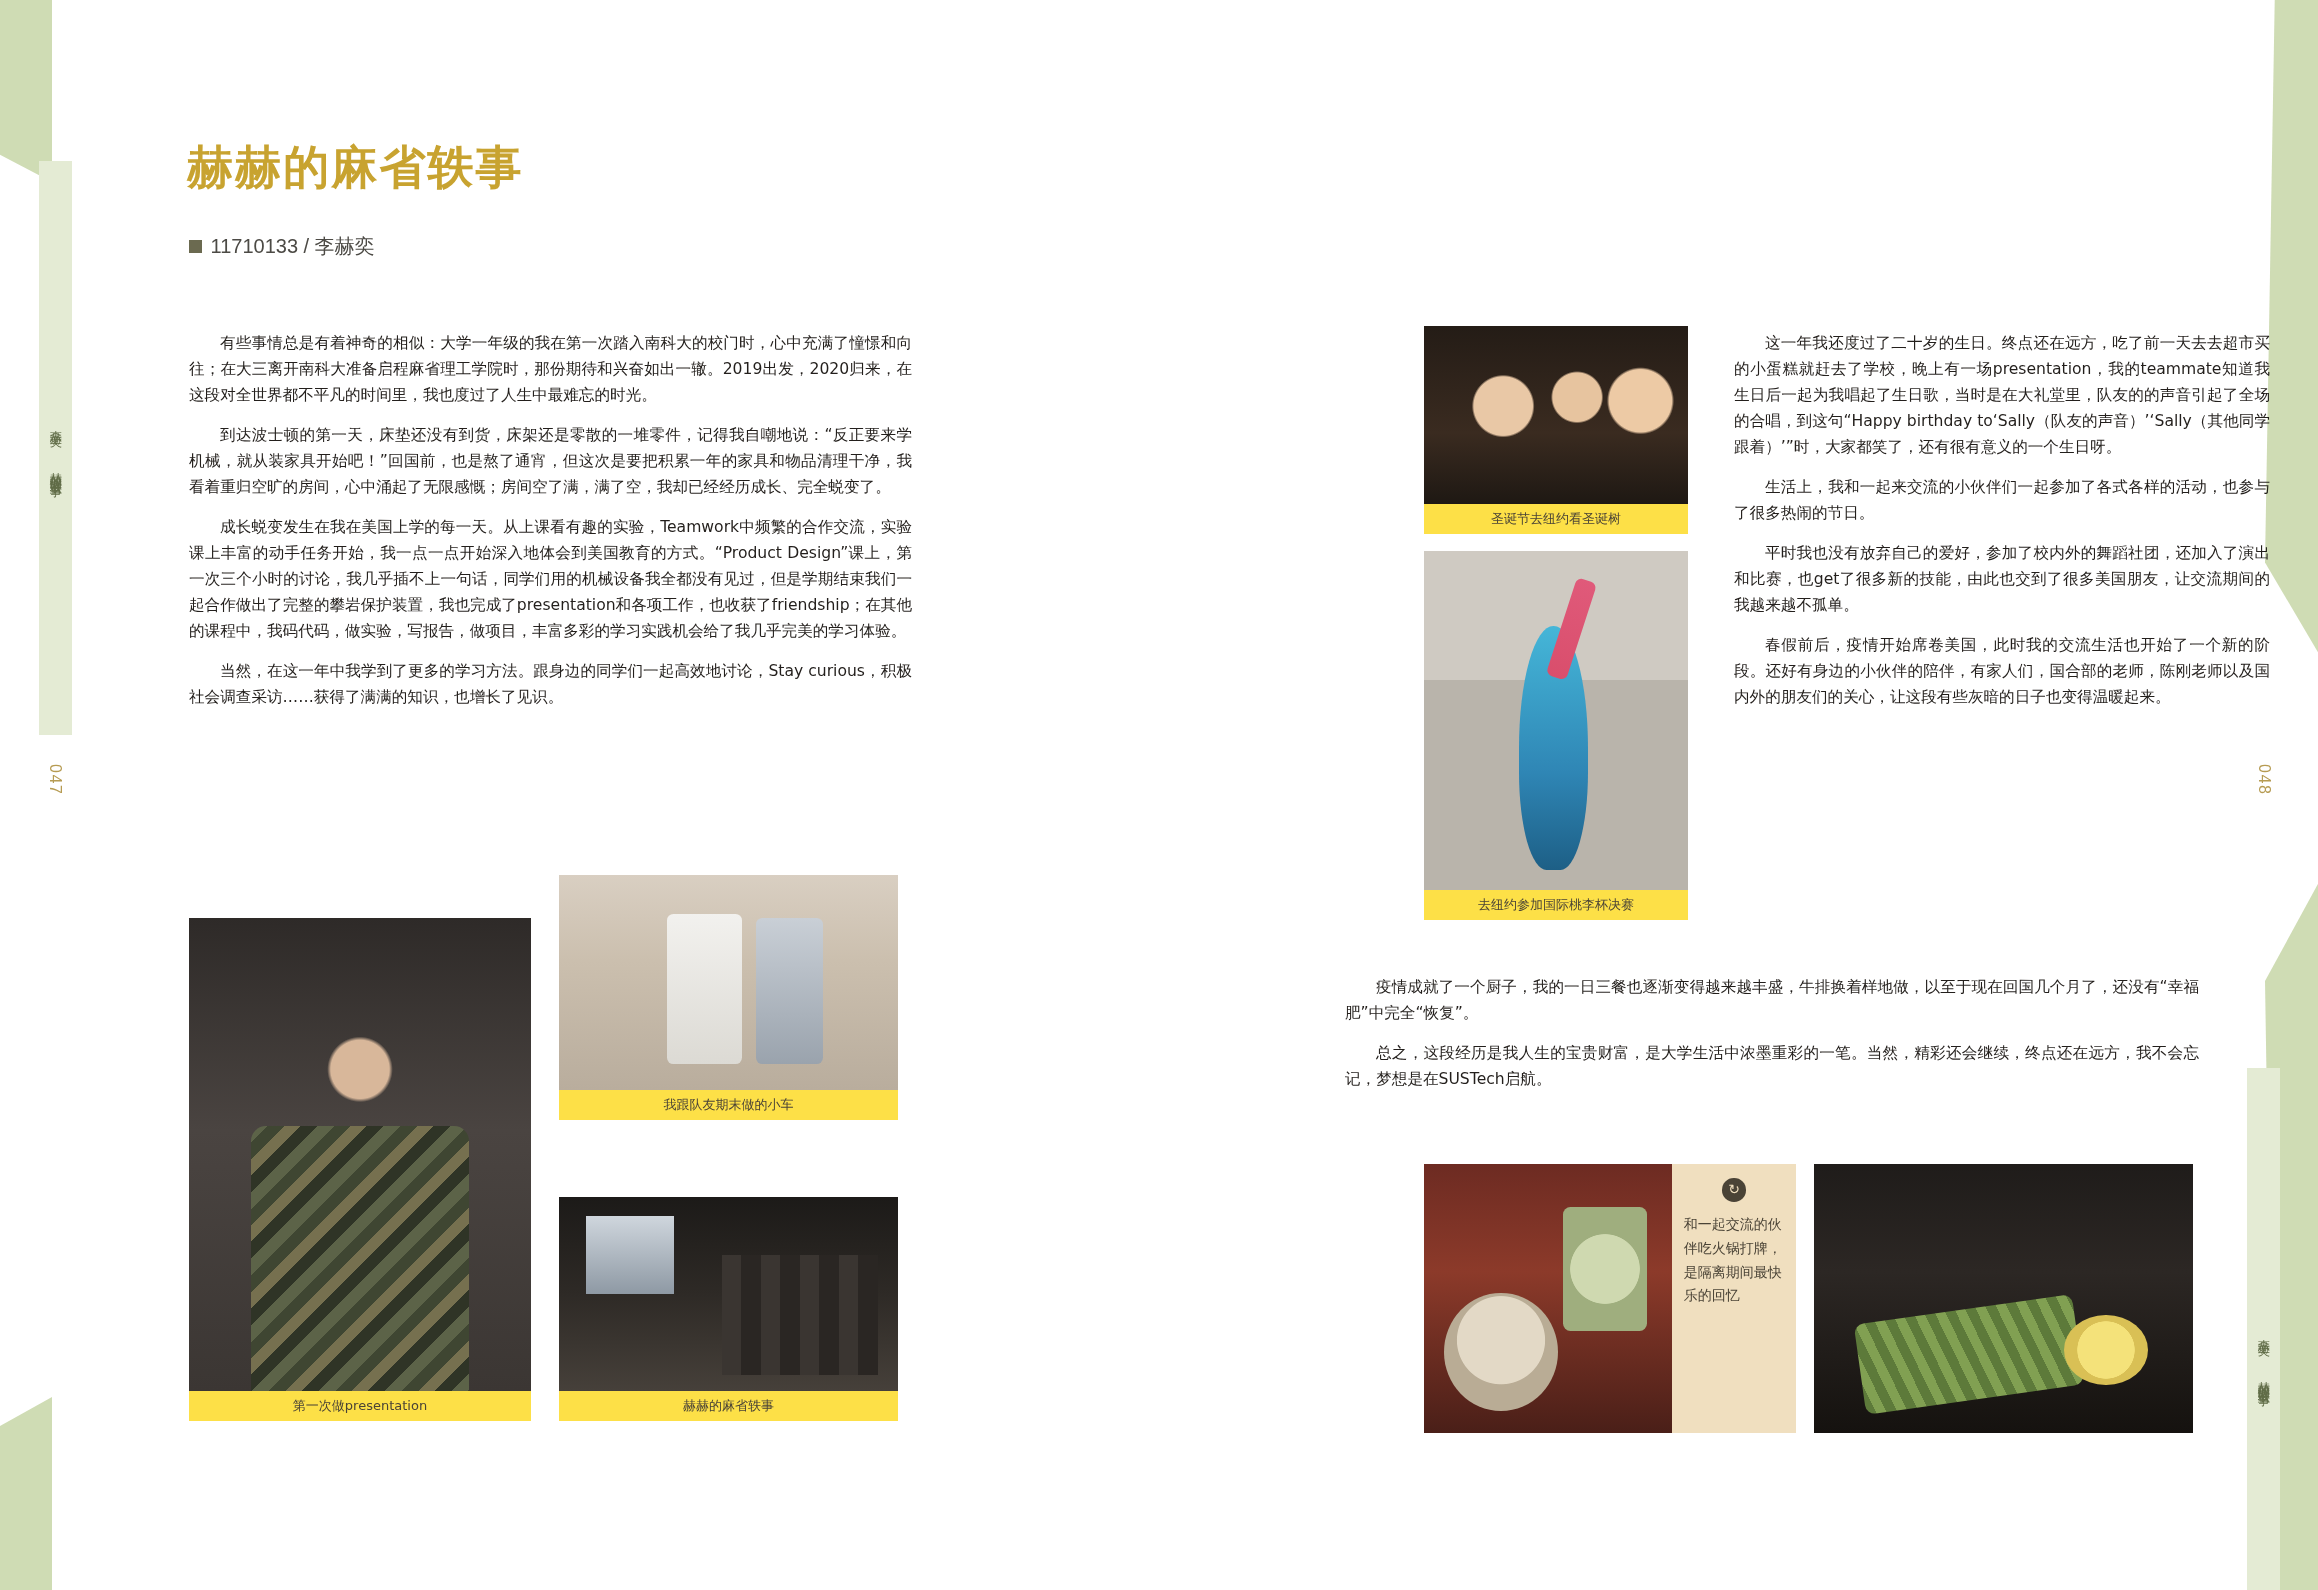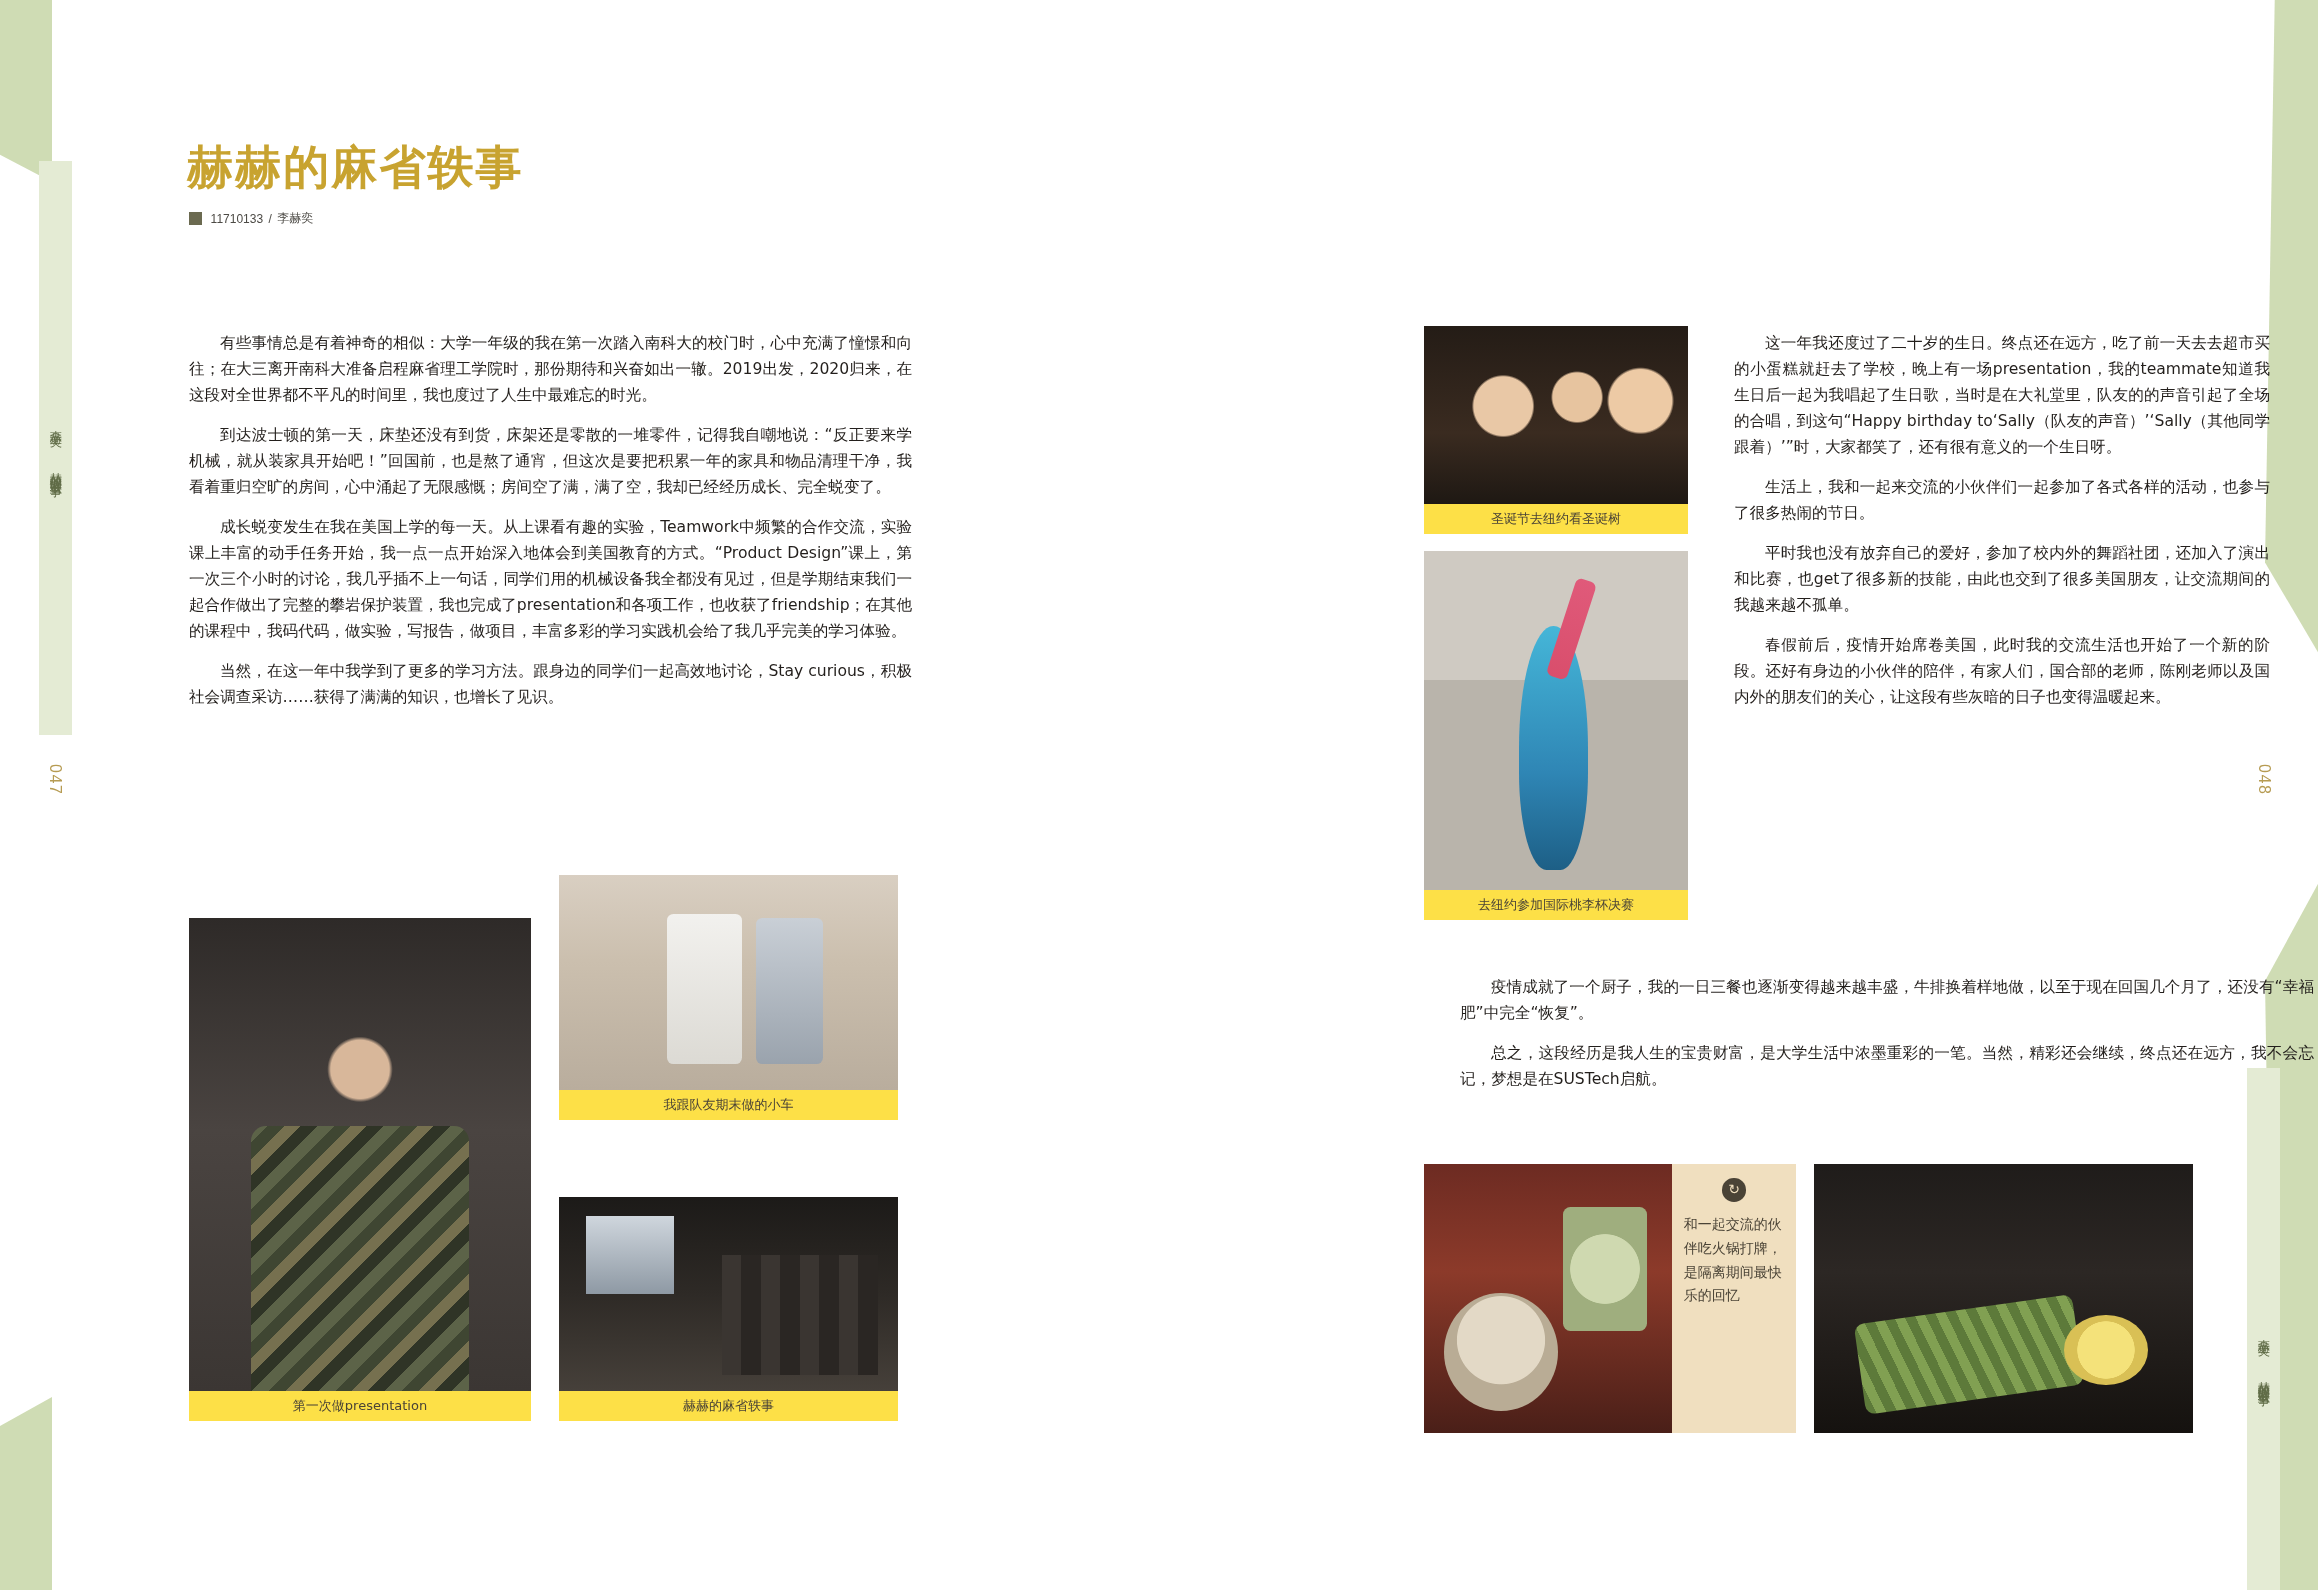--- a/index.html
+++ b/index.html
@@ -106,24 +106,24 @@
     top: 137px;
     font-size: 46px;
     font-weight: bold;
     color: #c8a330;
     letter-spacing: 2.1px;
     font-family: "DejaVu Sans", "Liberation Sans", sans-serif;
   }
   .byline {
     position: absolute;
     left: 189px;
-    top: 210px;
+    top: 233px;
     display: flex;
     align-items: center;
-    font-size: 12px;
+    font-size: 20px;
     color: #4c4a45;
   }
   .byline .sq {
     width: 13px;
     height: 13px;
     background: #6b6a50;
     display: inline-block;
     margin-right: 8.6px;
   }
 
@@ -144,21 +144,21 @@
     left: 189px;
     top: 322px;
     width: 723px;
   }
   .col-right {
     left: 1734px;
     top: 322px;
     width: 536px;
   }
   .col-right-lower {
-    left: 1460px;
+    left: 1345px;
     top: 966px;
     width: 854px;
   }
 
   
   .photo {
     position: absolute;
     background: #cfc9c0;
     overflow: hidden;
   }

